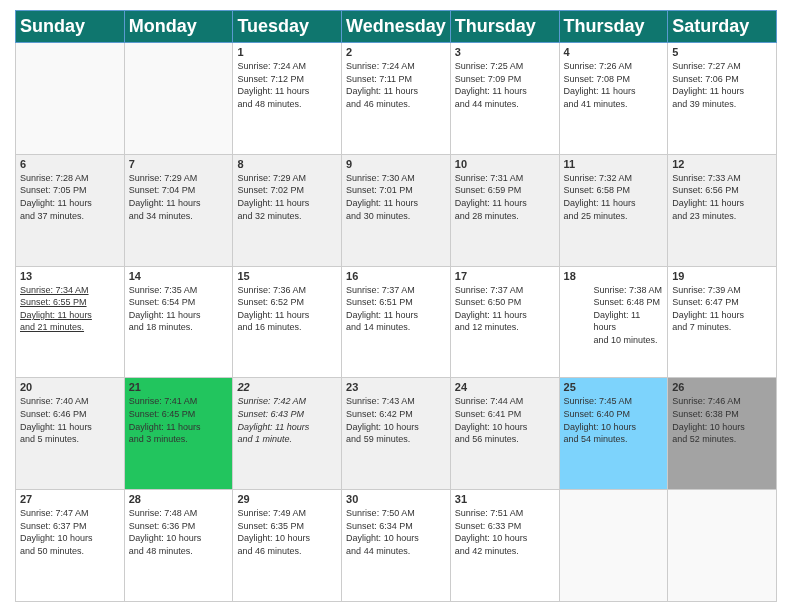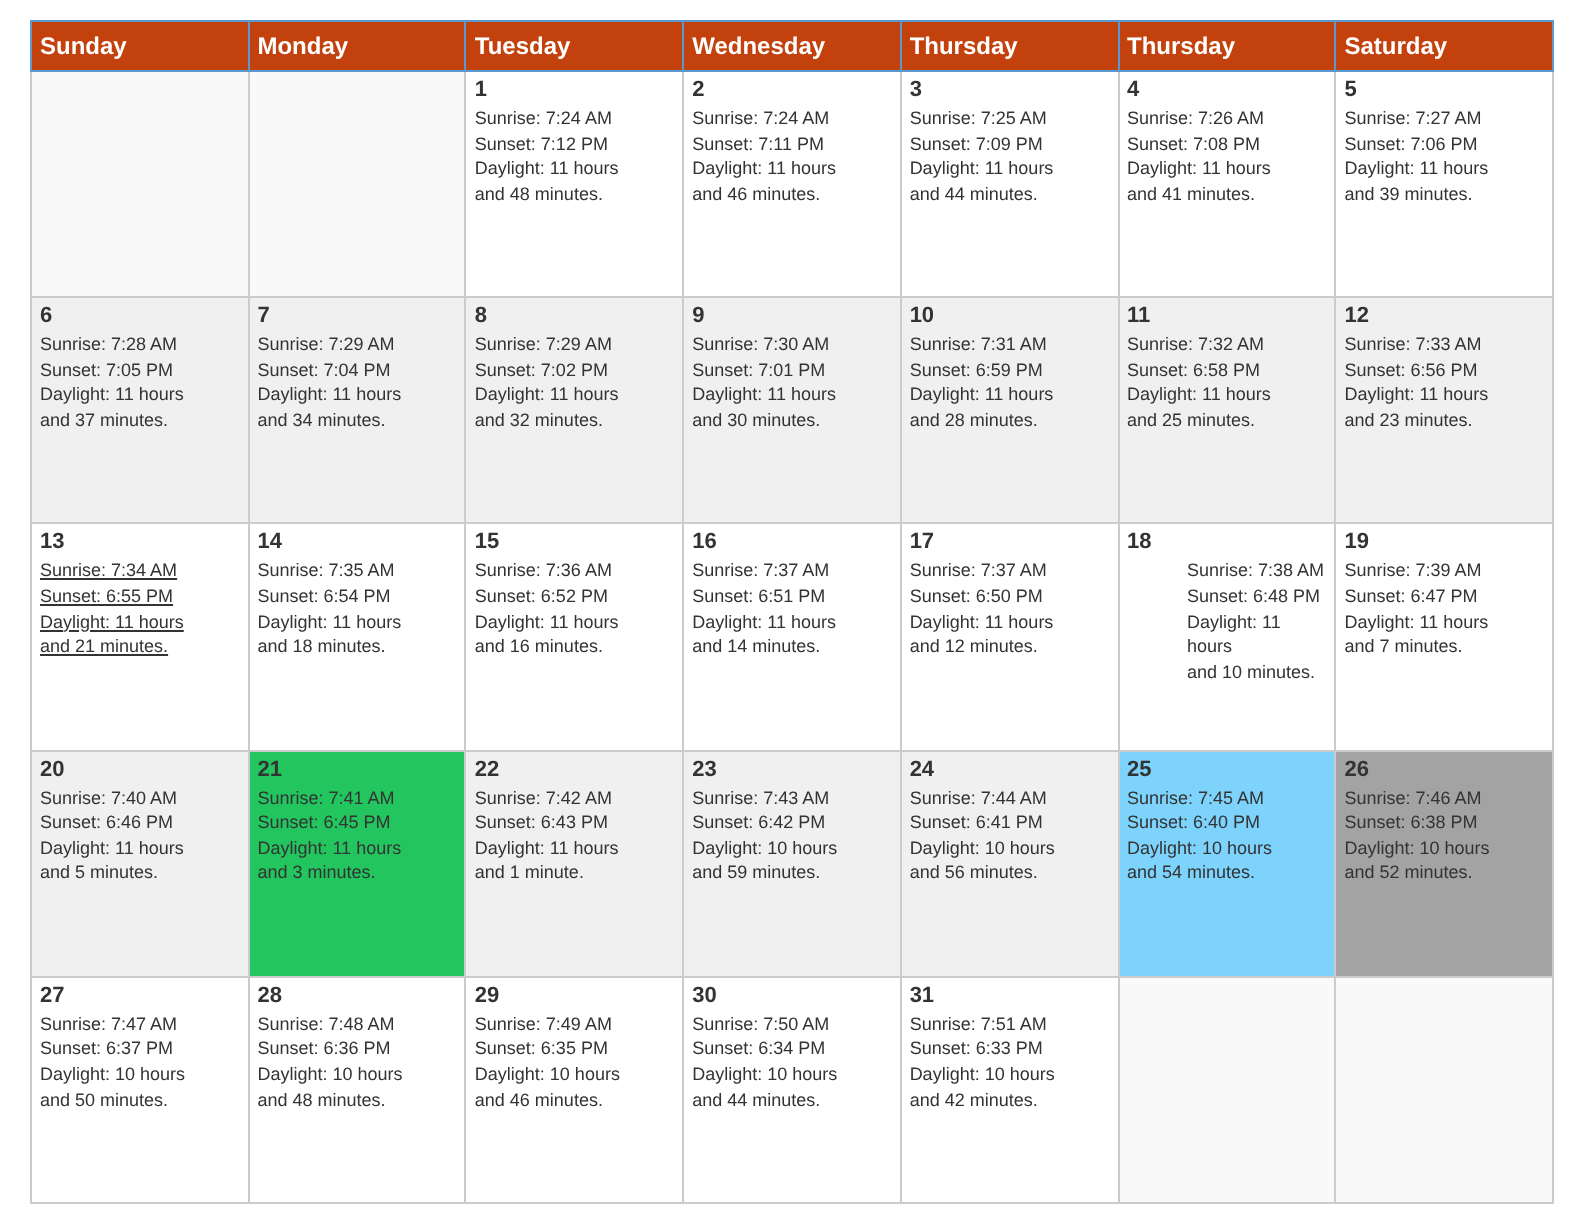--- a/index.html
+++ b/index.html
@@ -47,23 +47,23 @@
       color: #555;
     }
     .calendar {
       flex: 1;
       border: 1px solid #ccc;
       border-collapse: collapse;
       width: 100%;
       table-layout: fixed;
     }
     .calendar th {
-      background-color: #c2410c;
+      background-color: #0f766e;
       color: #fff;
-      font-size: 12px;
+      font-size: 18px;
       font-weight: bold;
       padding: 5px 4px;
       text-align: left;
       border: 1px solid #5a9ad0;
     }
     .calendar td {
       vertical-align: top;
       border: 1px solid #ccc;
       padding: 3px 4px;
       font-size: 9.5px;
@@ -256,21 +256,21 @@
 Daylight: 11 hours
 and 5 minutes.</div>
           </td>
           <td style="background: #22c55e;">
             <span class="day-num">21</span>
             <div class="day-info" style="white-space: pre-line;">Sunrise: 7:41 AM
 Sunset: 6:45 PM
 Daylight: 11 hours
 and 3 minutes.</div>
           </td>
-          <td style="background: rgb(240, 240, 240);">
+          <td style="background: rgb(240, 240, 240); font-style: italic;">
             <span class="day-num">22</span>
             <div class="day-info" style="white-space: pre-line;">Sunrise: 7:42 AM
 Sunset: 6:43 PM
 Daylight: 11 hours
 and 1 minute.</div>
           </td>
           <td style="background: rgb(240, 240, 240);">
             <span class="day-num">23</span>
             <div class="day-info" style="white-space: pre-line;">Sunrise: 7:43 AM
 Sunset: 6:42 PM

